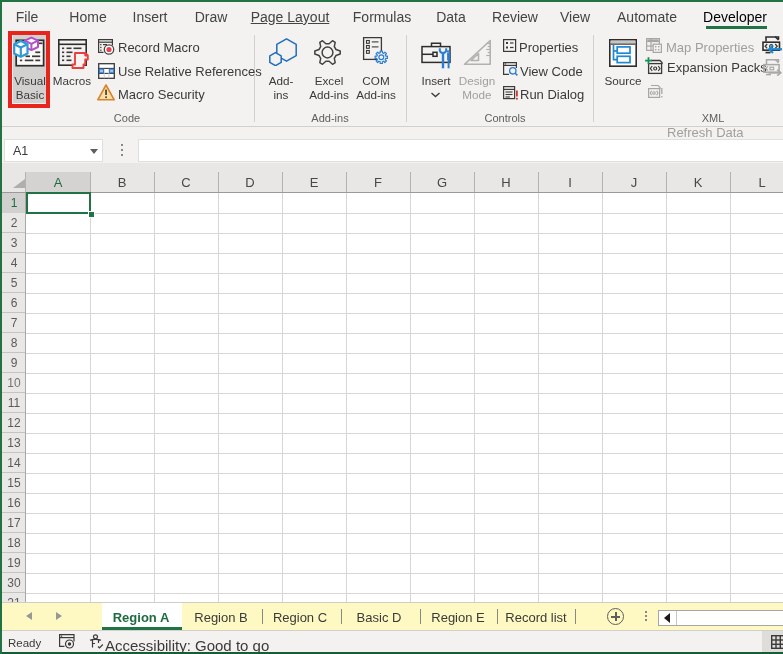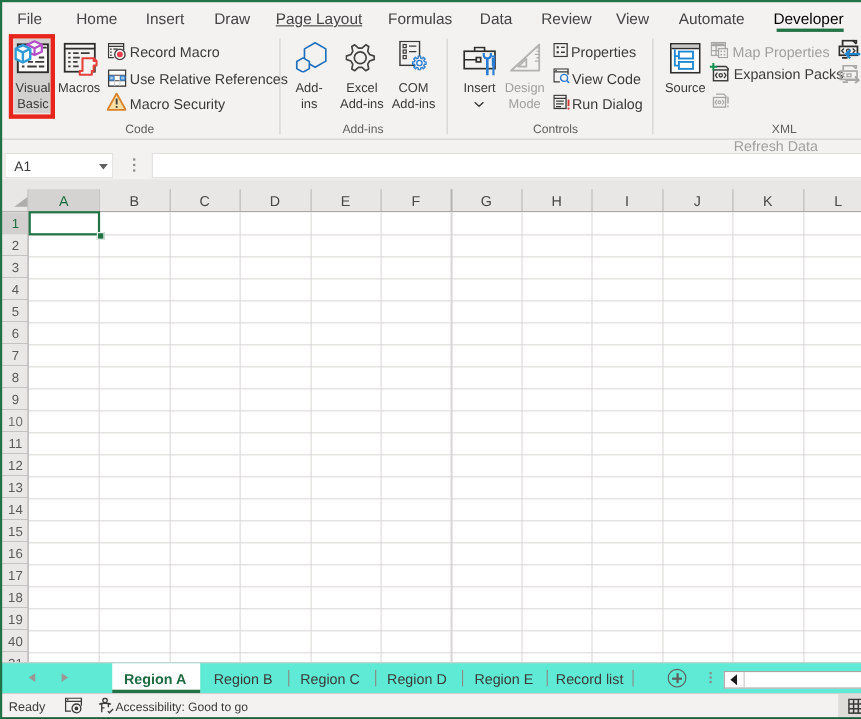--- a/index.html
+++ b/index.html
@@ -24,21 +24,21 @@
   
   #hdrband{position:absolute;left:2px;top:163px;width:781px;height:29px;background:#e8e7e5;border-bottom:1px solid #9c9a98;box-sizing:content-box;}
   #gridarea{position:absolute;left:26px;top:193px;width:757px;height:409px;background:#fff;
     background-image:repeating-linear-gradient(to right,transparent 0px,transparent 63px,#d8d6d4 63px,#d8d6d4 64px),
                      repeating-linear-gradient(to bottom,transparent 0px,transparent 19px,#d8d6d4 19px,#d8d6d4 20px);background-position:1px 1px;}
   #rowhdr{position:absolute;left:2px;top:193px;width:23px;height:409px;background:#e9e8e6;border-right:1px solid #aaa8a6;
     background-image:repeating-linear-gradient(to bottom,transparent 0px,transparent 19px,#c5c3c1 19px,#c5c3c1 20px);}
   .collet{position:absolute;top:175px;font-size:13px;color:#4a4846;transform:translateX(-50%);}
   .rownum{position:absolute;font-size:12px;color:#4a4846;transform:translateX(-50%);}
   
-  #tabbar{position:absolute;left:0px;top:602px;width:783px;height:40px;background:#5eead4;border-top:1px solid #cfcdcb;box-sizing:border-box;z-index:5;}
+  #tabbar{position:absolute;left:0px;top:602px;width:783px;height:40px;background:#fef9c3;border-top:1px solid #cfcdcb;box-sizing:border-box;z-index:5;}
   #statusbar{position:absolute;left:0px;top:630px;width:783px;height:22px;background:#f3f2f1;border-top:1px solid #d2d0ce;box-sizing:content-box;z-index:5;}
   #greenbottom{position:absolute;left:0;top:652px;width:783px;height:2px;background:#185c37;z-index:6;}
   #greentop{position:absolute;left:0;top:0;width:783px;height:2px;background:#217346;z-index:6;}
   #greenleft{position:absolute;left:0;top:0;width:2px;height:654px;background:#217346;z-index:6;}
   .sheettab{position:absolute;top:0px;height:27px;font-size:13px;color:#3b3a39;}
   svg{display:block;}
 </style>
 </head>
 <body>
 <div id="app">
@@ -405,31 +405,31 @@
   <span class="rownum" style="left:14px;top:376px;color:#737373;">10</span>
   <span class="rownum" style="left:14px;top:396px;color:#5c5a58;">11</span>
   <span class="rownum" style="left:14px;top:416px;color:#5c5a58;">12</span>
   <span class="rownum" style="left:14px;top:436px;color:#5c5a58;">13</span>
   <span class="rownum" style="left:14px;top:456px;color:#5c5a58;">14</span>
   <span class="rownum" style="left:14px;top:476px;color:#5c5a58;">15</span>
   <span class="rownum" style="left:14px;top:496px;color:#5c5a58;">16</span>
   <span class="rownum" style="left:14px;top:516px;color:#5c5a58;">17</span>
   <span class="rownum" style="left:14px;top:536px;color:#5c5a58;">18</span>
   <span class="rownum" style="left:14px;top:556px;color:#5c5a58;">19</span>
-  <span class="rownum" style="left:14px;top:576px;color:#5c5a58;">40</span>
+  <span class="rownum" style="left:14px;top:576px;color:#5c5a58;">30</span>
   <span class="rownum" style="left:14px;top:596px;color:#5c5a58;">21</span>
 
   <div id="tabbar">
     <div class="abs" style="left:26px;top:9px;width:0;height:0;border-top:4.5px solid transparent;border-bottom:4.5px solid transparent;border-right:6px solid #9a9896;"></div>
     <div class="abs" style="left:56px;top:9px;width:0;height:0;border-top:4.5px solid transparent;border-bottom:4.5px solid transparent;border-left:6px solid #9a9896;"></div>
     <div class="abs" style="left:102px;top:0px;width:80px;height:27px;background:#fff;border-bottom:3px solid #217346;box-sizing:border-box;"></div>
     <span class="sheettab ctr" style="left:141px;top:7px;color:#1e6b41;font-weight:bold;">Region A</span>
     <span class="sheettab ctr" style="left:221px;top:7px;">Region B</span>
     <span class="sheettab ctr" style="left:300px;top:7px;">Region C</span>
-    <span class="sheettab ctr" style="left:379px;top:7px;">Region D</span>
+    <span class="sheettab ctr" style="left:379px;top:7px;">Basic D</span>
     <span class="sheettab ctr" style="left:458px;top:7px;">Region E</span>
     <span class="sheettab ctr" style="left:536px;top:7px;">Record list</span>
     <div class="abs" style="left:262px;top:6px;width:1px;height:15px;background:#8a8886;"></div>
     <div class="abs" style="left:341px;top:6px;width:1px;height:15px;background:#8a8886;"></div>
     <div class="abs" style="left:420px;top:6px;width:1px;height:15px;background:#8a8886;"></div>
     <div class="abs" style="left:497px;top:6px;width:1px;height:15px;background:#8a8886;"></div>
     <div class="abs" style="left:575px;top:6px;width:1px;height:15px;background:#8a8886;"></div>
     <div class="abs" style="left:607px;top:5px;width:17px;height:17px;border:1px solid #605e5c;border-radius:50%;box-sizing:border-box;"></div>
     <div class="abs" style="left:611px;top:13px;width:9px;height:1.5px;background:#605e5c;"></div>
     <div class="abs" style="left:615px;top:9px;width:1.5px;height:9px;background:#605e5c;"></div>
@@ -453,21 +453,21 @@
       </div>
     <div id="accicon" class="abs" style="left:89px;top:3px;">
         <svg width="15" height="15" viewBox="0 0 15 15">
 <g fill="none" stroke="#3b3a39" stroke-width="1.2">
 <circle cx="6.5" cy="2.8" r="2"></circle>
 <path d="M1,6.2 C3,5 10,5 12,6.2 M3.5,5.6 L3.5,13.5 M9.5,5.6 L9.5,9 M3.5,9.5 L6,9.5"></path>
 <path d="M9,12.5 L10.5,14 L13.8,10.5"></path>
 </g>
 </svg>
       </div>
-    <span class="abs" style="left:105px;top:6px;font-size:11px;color:#3b3a39;">Accessibility: Good to go</span>
+    <span class="abs" style="left:105px;top:6px;font-size:15px;color:#3b3a39;">Accessibility: Good to go</span>
     <div class="abs" style="left:762px;top:0px;width:21px;height:22px;background:#dfddda;"></div>
     <div id="viewgrid" class="abs" style="left:771px;top:4px;">
         <svg width="14" height="14" viewBox="0 0 14 14">
 <g stroke="#3b3a39" stroke-width="1.4" fill="none">
 <rect x="0.7" y="0.7" width="12.6" height="12.6"></rect>
 <line x1="5" y1="0.7" x2="5" y2="13.3"></line>
             <line x1="9.3" y1="0.7" x2="9.3" y2="13.3"></line>
 <line x1="0.7" y1="5" x2="13.3" y2="5"></line>
             <line x1="0.7" y1="9.3" x2="13.3" y2="9.3"></line>
 </g>

